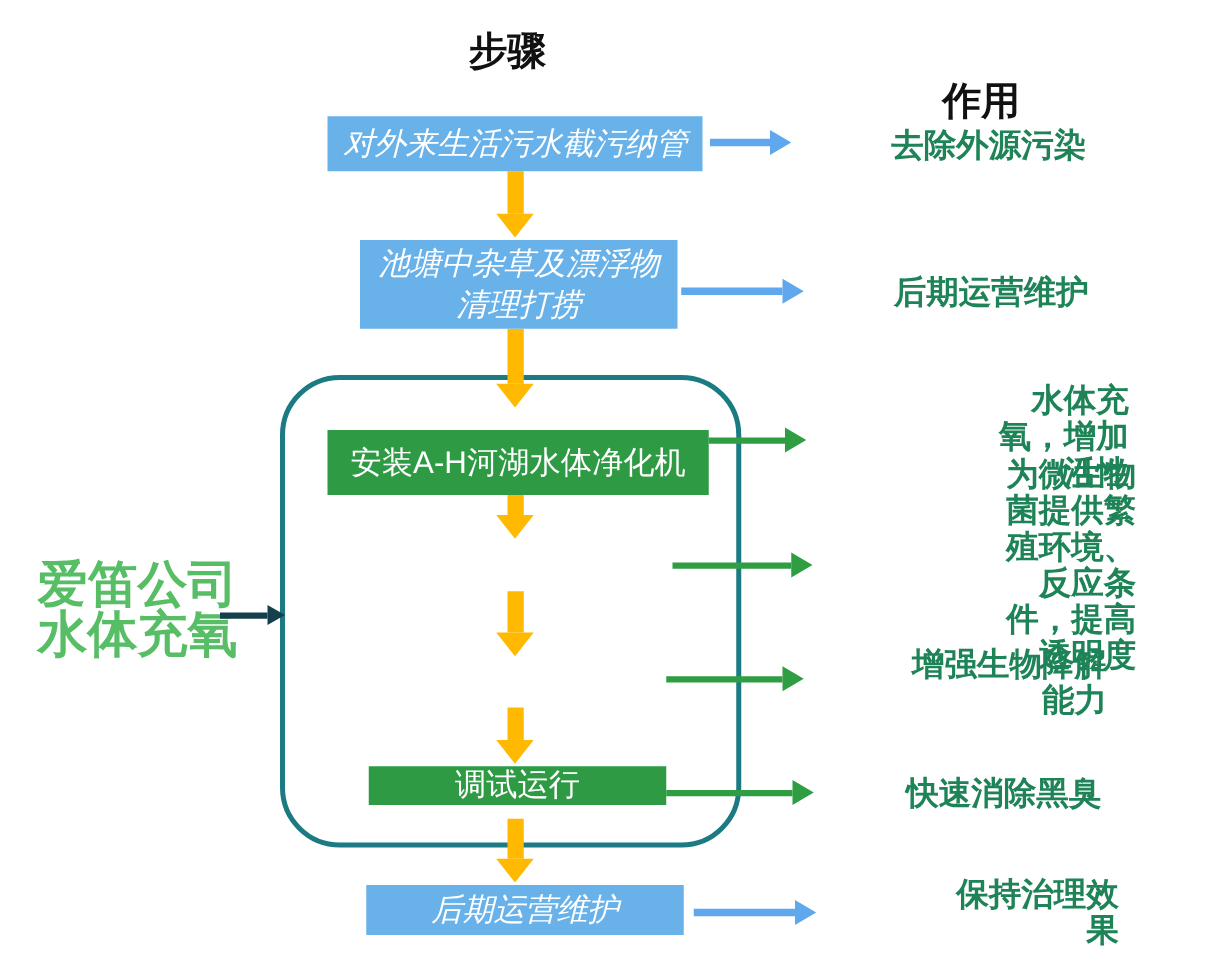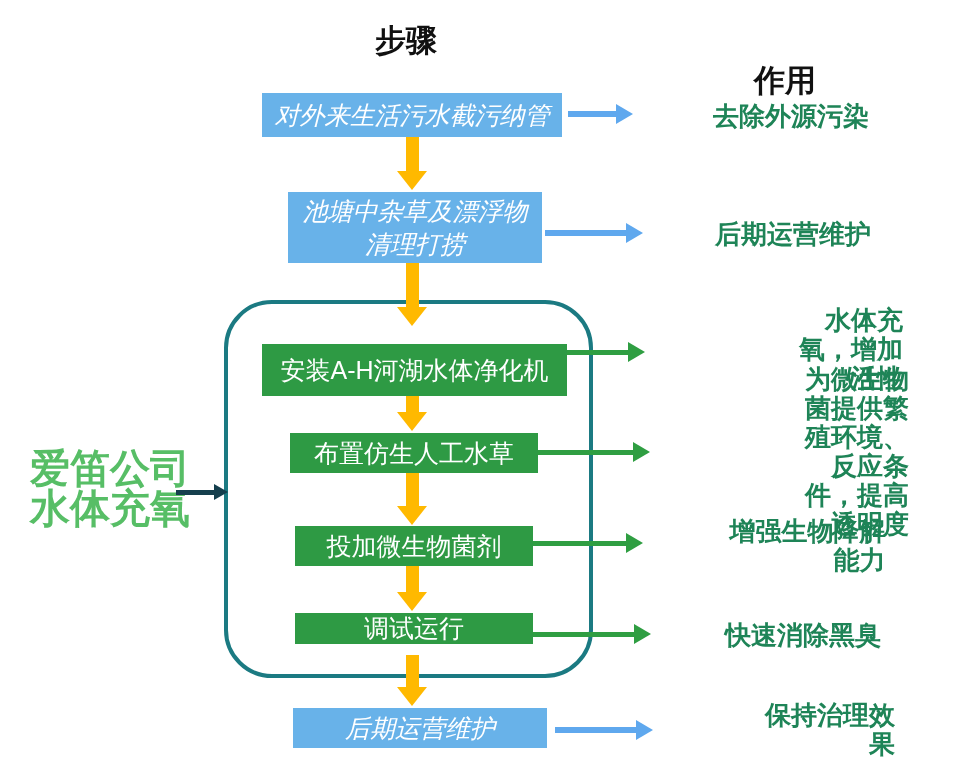--- a/index.html
+++ b/index.html
@@ -79,22 +79,20 @@
   </div>
   <div class="h-arrow dark" style="left:176px; top:482px; width:52px;">
     <div class="shaft"></div>
     <div class="head"></div>
   </div>
 
   <div class="flow-box blue" style="left:262px; top:93px;  width:300px; height:44px;">对外来生活污水截污纳管</div>
   <div class="flow-box blue" style="left:288px; top:192px; width:254px; height:71px;">池塘中杂草及漂浮物
 清理打捞</div>
   <div class="flow-box green" style="left:262px; top:328px; width:305px; height:52px;margin-top:16px;">安装A-H河湖水体净化机</div>
-  <div class="flow-box green" style="left:290px; top:433px; width:248px; height:40px;">布置仿生人工水草</div>
-  <div class="flow-box green" style="left:295px; top:526px; width:238px; height:40px;">投加微生物菌剂</div>
   <div class="flow-box green" style="left:295px; top:613px; width:238px; height:31px;">调试运行</div>
   <div class="flow-box blue" style="left:293px; top:708px; width:254px; height:40px;">后期运营维护</div>
 
   <div class="v-arrow" style="left:397px; top:137px;">
     <div class="shaft" style="height:34px;"></div>
     <div class="head"></div>
   </div>
   <div class="v-arrow" style="left:397px; top:263px;">
     <div class="shaft" style="height:44px;"></div>
     <div class="head"></div>

